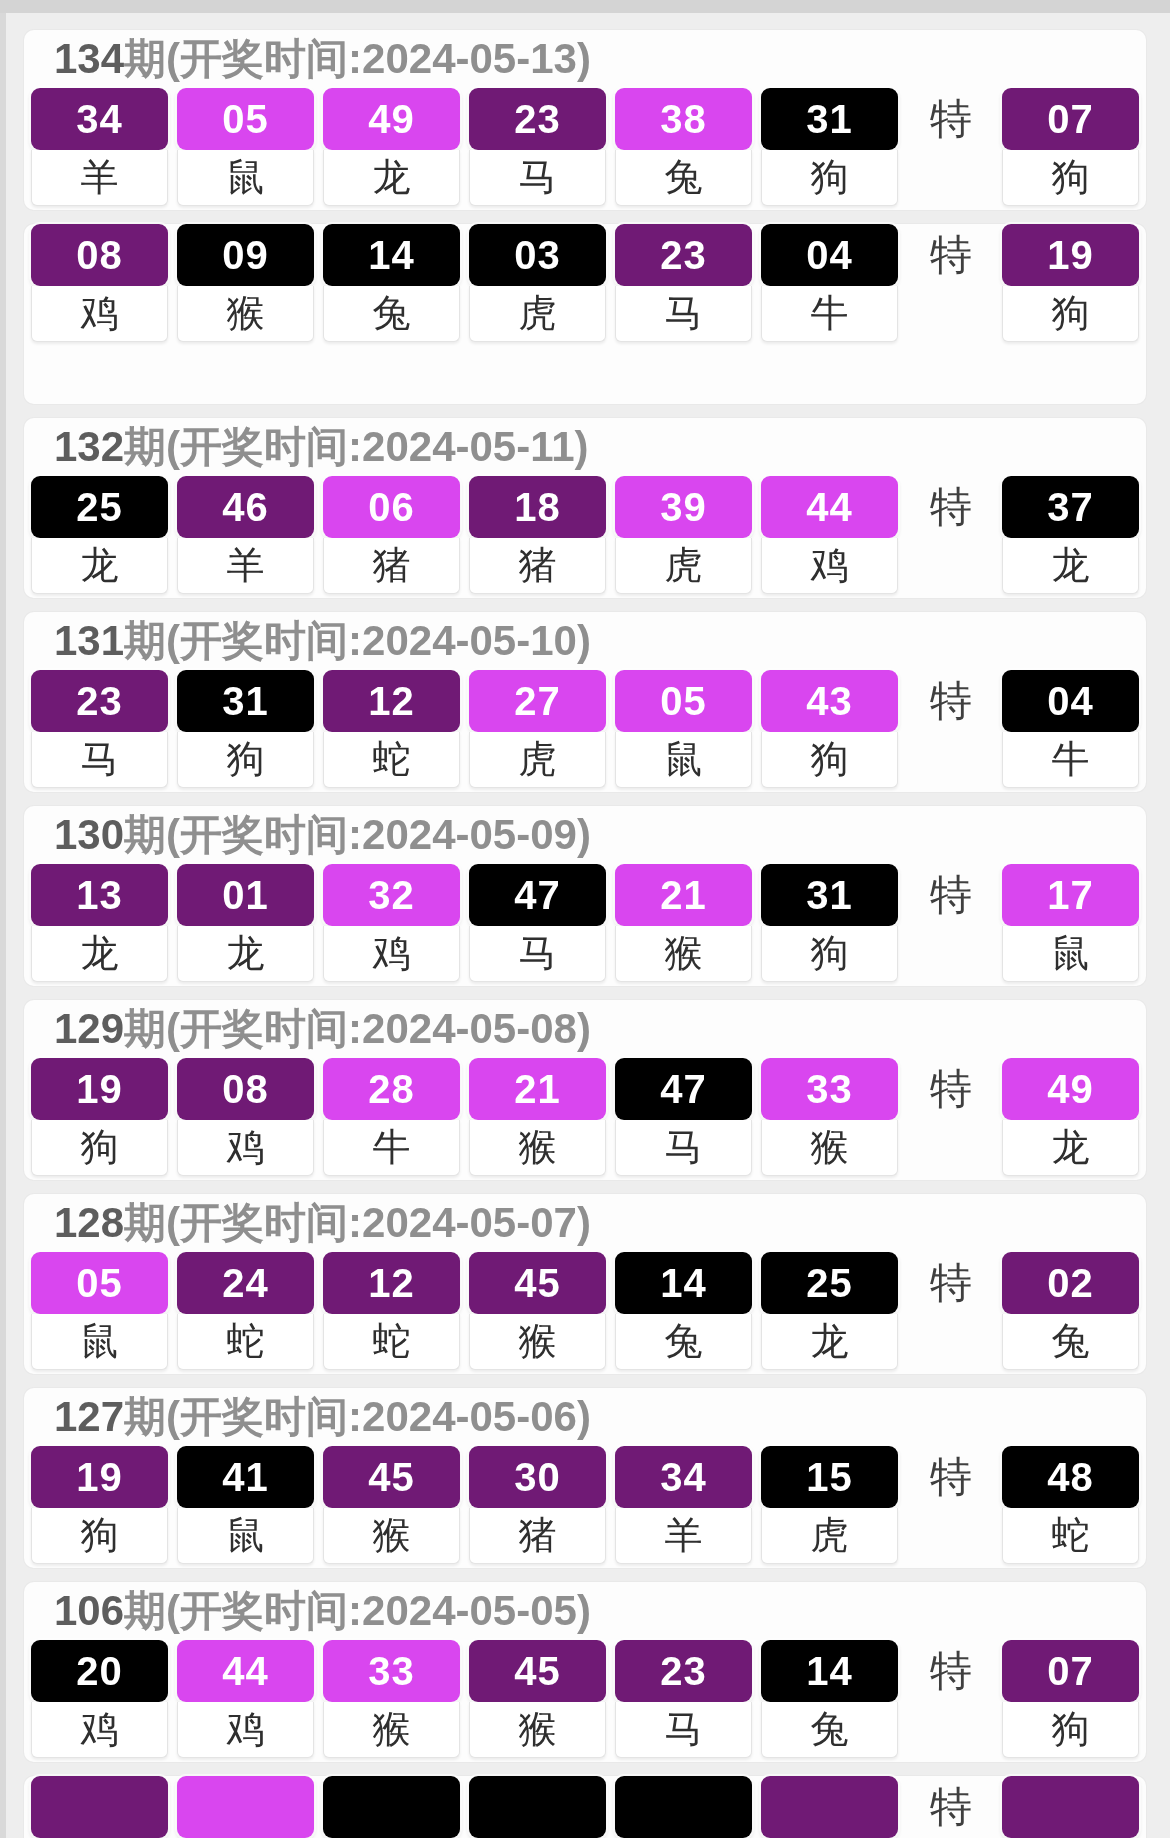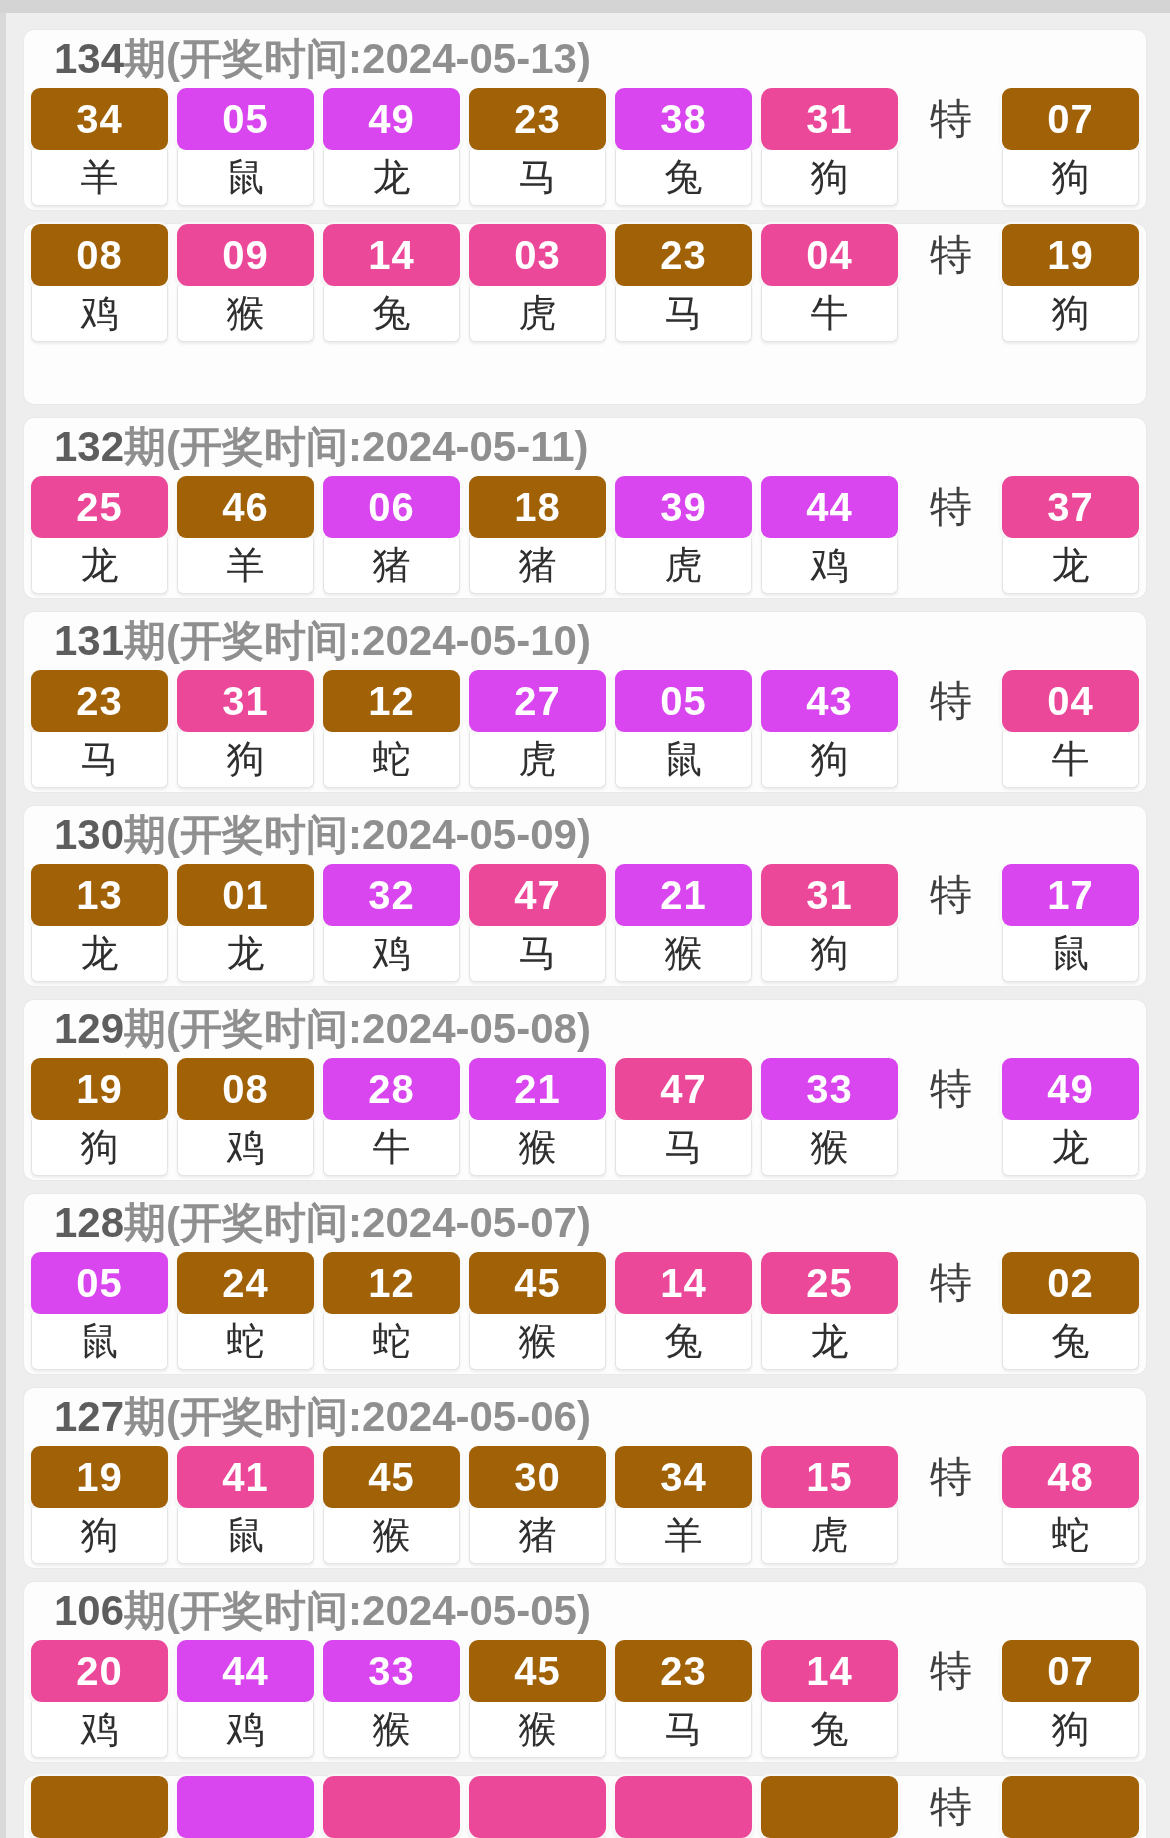--- a/index.html
+++ b/index.html
@@ -42,23 +42,23 @@
   .ball{
     height:62px;
     border-radius:9px;
     color:#ffffff;
     font-weight:bold;
     font-size:40px;
     display:flex;align-items:center;justify-content:center;
     box-shadow:0 0 0 2px rgba(255,255,255,0.65), 0 2px 4px rgba(0,0,0,0.18);
     letter-spacing:1px;
   }
-  .ball.red{background:#a16207;}
+  .ball.red{background:#701a75;}
   .ball.green{background:#d946ef;}
-  .ball.blue{background:#ec4899;border-radius:11px;}
+  .ball.blue{background:#000000;}
   .zodiac{
     height:55px;
     background:#ffffff;
     border:1px solid #e4e4e4;
     border-top:none;
     border-radius:0 0 6px 6px;
     display:flex;align-items:center;justify-content:center;
     font-size:38px;
     color:#2f2f2f;
     box-shadow:0 2px 3px rgba(0,0,0,0.07);

